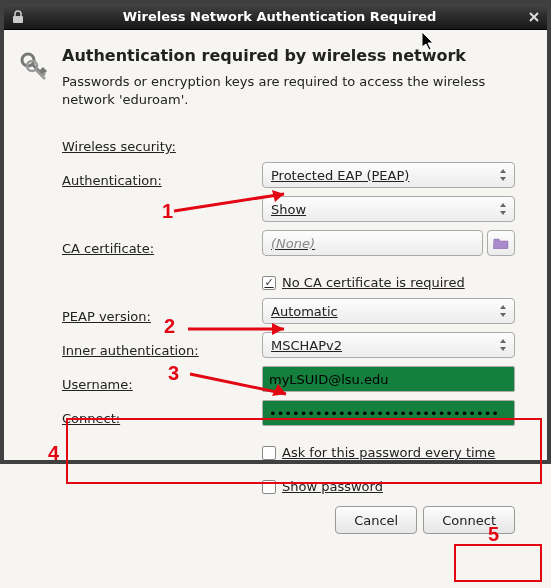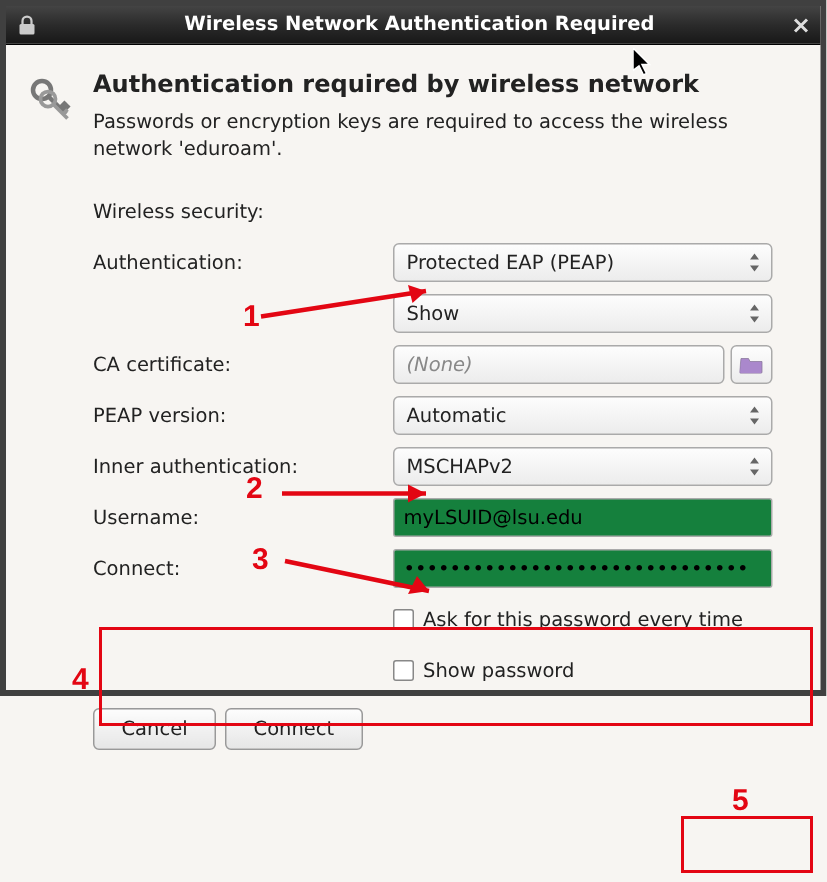--- a/index.html
+++ b/index.html
@@ -54,23 +54,24 @@
   }
   .subtext {
     font-size: 13px;
     color: #222;
     margin: 0 0 20px 0;
     line-height: 1.35;
   }
 
   .row {
     display: flex;
-    align-items: center;
+    align-items: flex-end;
     margin-bottom: 8px;
     min-height: 26px;
+    text-decoration: underline;
   }
   .row .label {
     width: 200px;
     flex:none;
     font-size: 13px;
   }
   .control {
     flex:1;
     position: relative;
   }
@@ -155,21 +156,21 @@
   .cbox.checked::after {
     content:"✓";
     font-size:11px;
     line-height:1;
     color:#333;
     font-weight:bold;
   }
 
   .buttons {
     display:flex;
-    justify-content: flex-start;
+    justify-content: flex-end;
     gap:6px;
     margin-top: 12px;
   }
   .btn {
     height:28px;
     padding:0 18px;
     background: linear-gradient(#fdfdfd,#e6e6e6);
     border:1px solid #999;
     border-radius:4px;
     font-size:13px;
@@ -270,20 +271,27 @@
             <span>(None)</span>
           </div>
           <div class="browse">
             <svg width="16" height="12" viewBox="0 0 16 12">
                 <path d="M1 2 h5 l1 2 h8 v7 a1 1 0 0 1 -1 1 H1 a1 1 0 0 1 -1 -1 Z" fill="#a8c" stroke="#879" stroke-width="0.5"></path>
               </svg>
           </div>
         </div>
       </div>
 
+      <div class="row">
+        <div class="label"></div>
+        <div class="control checkbox-row">
+          <span class="cbox checked"></span>
+          <span>No CA certificate is required</span>
+        </div>
+      </div>
 
       <div class="row">
         <div class="label">PEAP version:</div>
         <div class="control">
           <div class="select">
             <span>Automatic</span>
             <span class="updown">
                 <svg viewBox="0 0 14 18">
                   <path d="M4 7 L7 3 L10 7 Z M4 11 L7 15 L10 11 Z" fill="#666"></path>
                 </svg>

